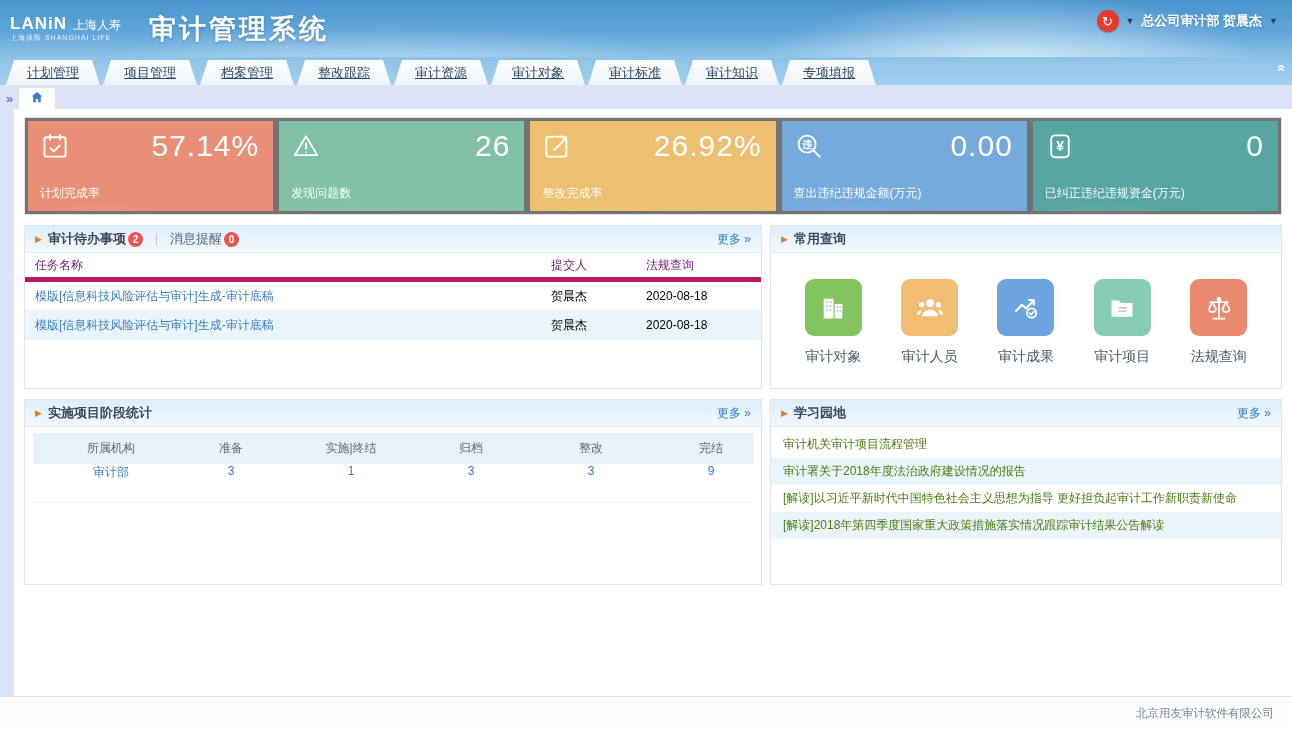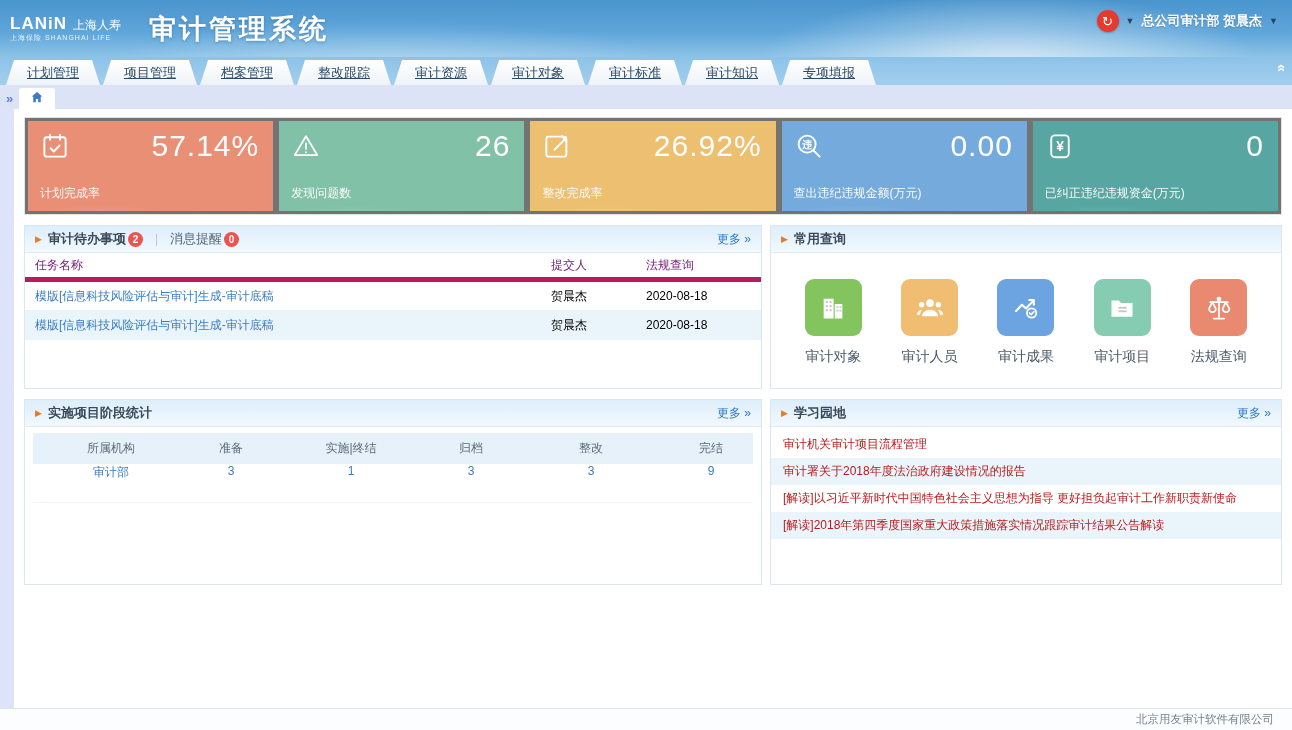--- a/index.html
+++ b/index.html
@@ -96,25 +96,25 @@
     color:#5d6b7a; margin:6px 8px 0 8px; }
   .s-row { display:flex; align-items:flex-start; height:39px; font-size:12px; margin:0 8px;
     border-bottom:1px solid #f0f4f8; }
   .s-col { flex:1; text-align:center;padding-left:36px; }
   .s-col.first { flex:0 0 120px; text-align:center; }
   .s-link { color:#3a7cc2; cursor:pointer; }
 
   
   .learn-list { padding:4px 0 0 0; }
   .learn-item { height:27px; display:flex; align-items:center; padding:0 12px; font-size:12px;
-    color:#b91c1c; cursor:pointer; white-space:nowrap; overflow:hidden; }
+    color:#4d7c0f; cursor:pointer; white-space:nowrap; overflow:hidden; }
   .learn-item.alt { background:#e9f5fb; }
 
   
-  .footer { height:22px; flex:none; background:#fcfdff; border-top:1px solid #e3e3e3;
+  .footer { height:34px; flex:none; background:#fcfdff; border-top:1px solid #e3e3e3;
     display:flex; align-items:center; justify-content:flex-end; padding-right:18px;
     font-size:11.5px; color:#78838e; }
 </style>
 </head>
 <body>
 
 <div class="header">
   <div class="logo">
     <div class="logo-row">
       <span class="logo-main">LANiN</span>

